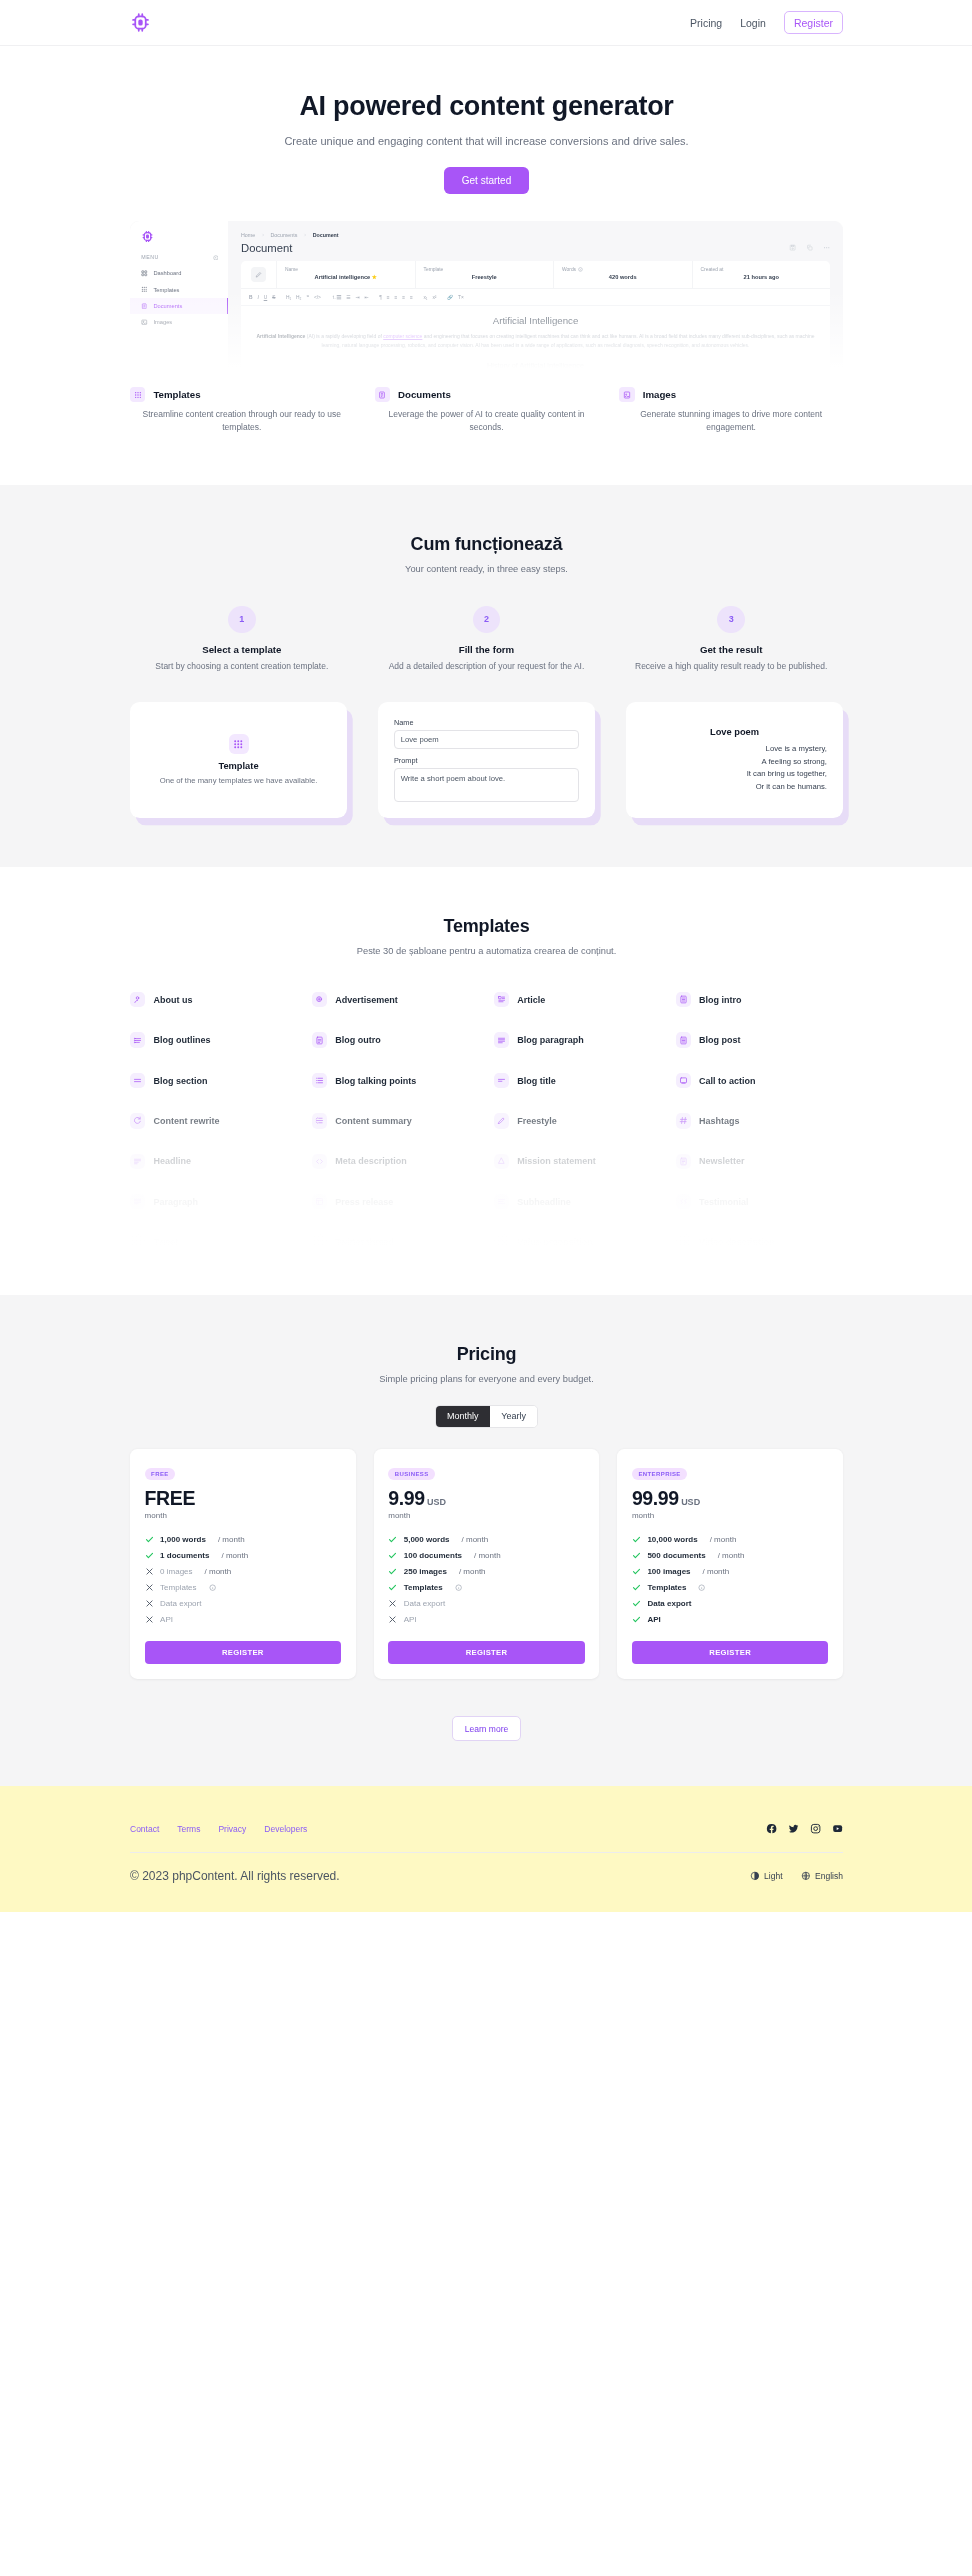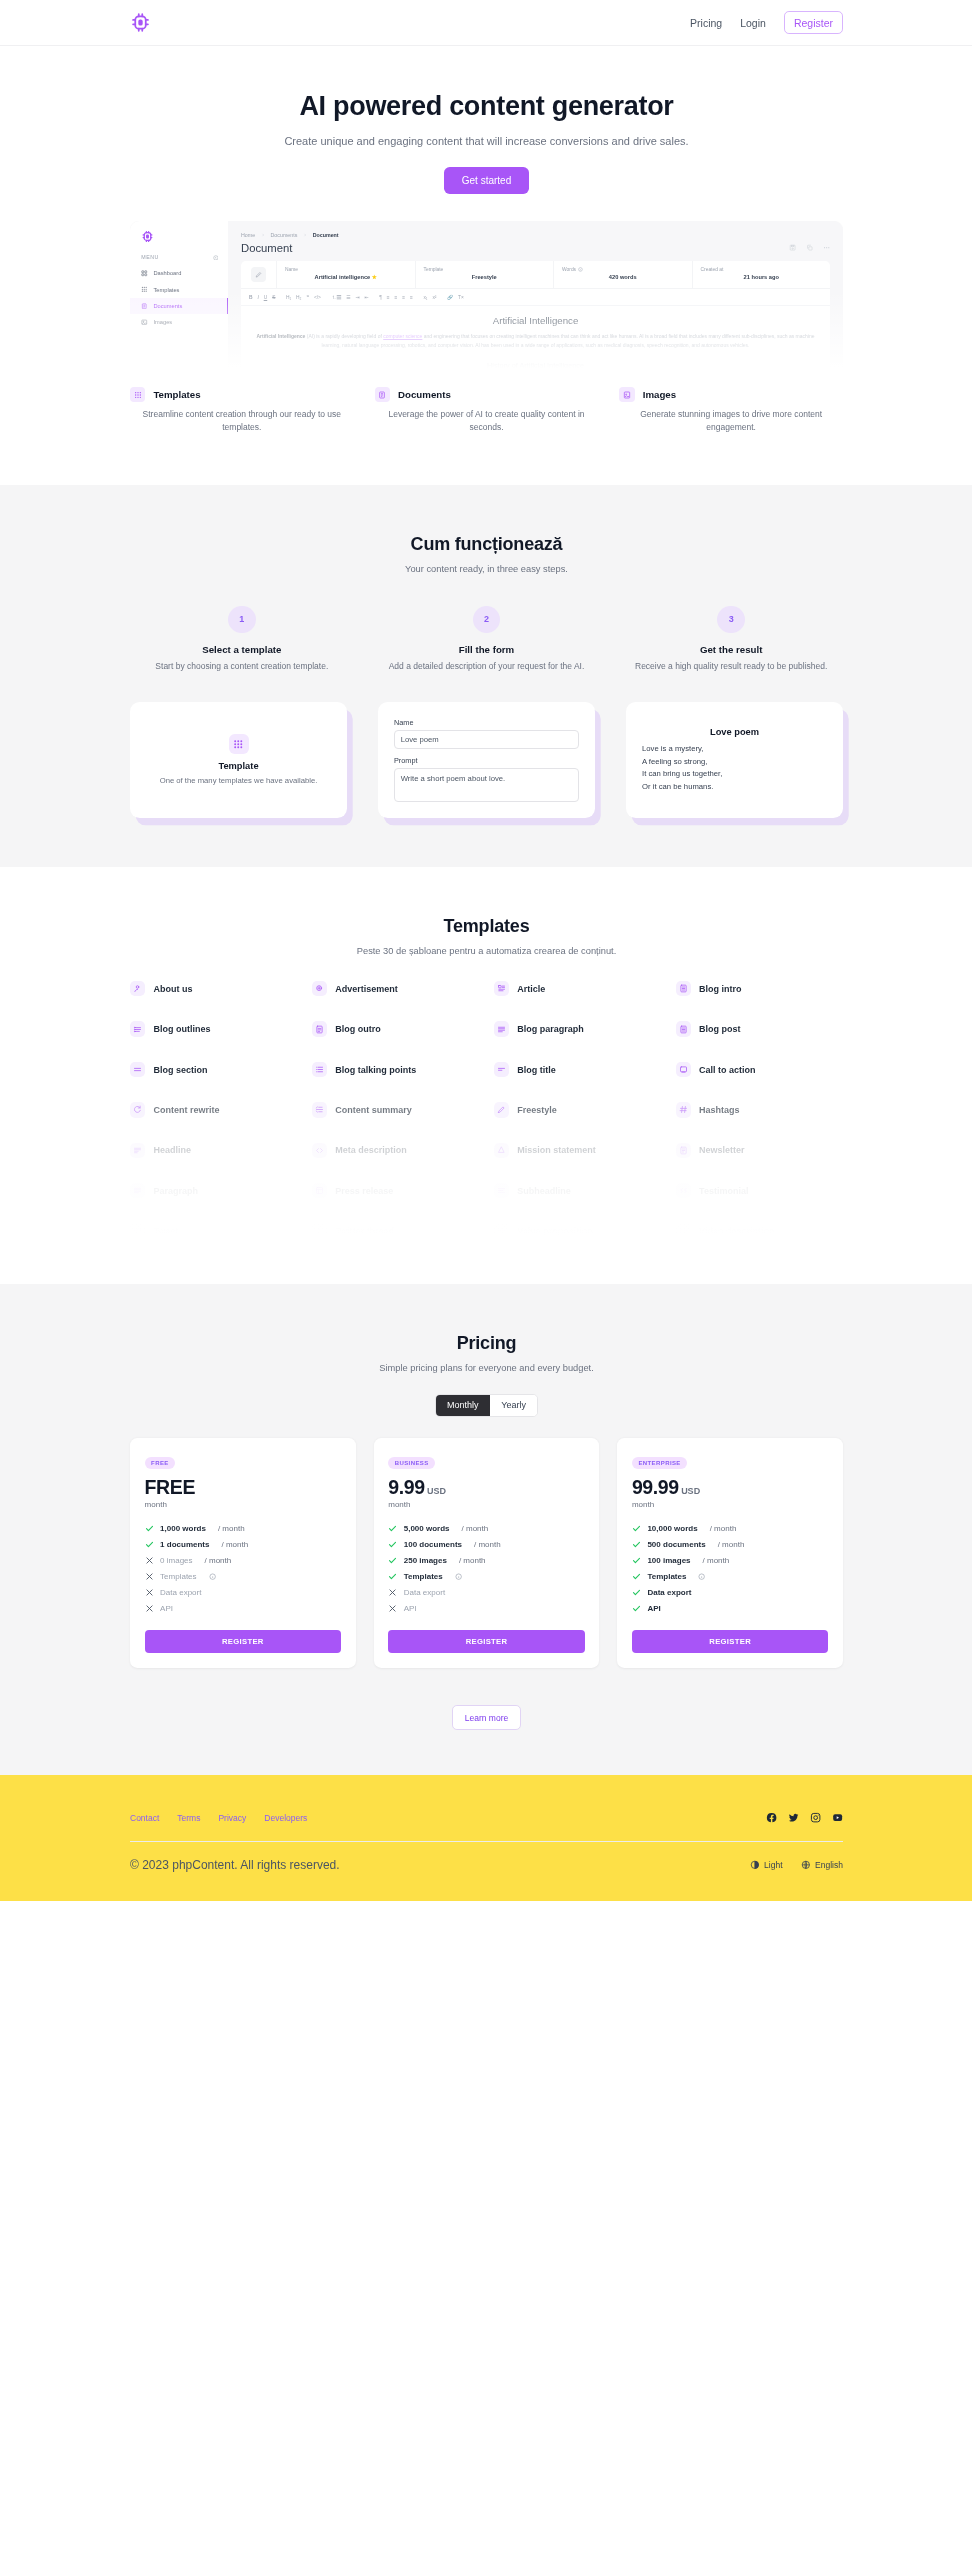--- a/index.html
+++ b/index.html
@@ -198,24 +198,24 @@
     padding: 4px 5.7px; font-size: 7.7px; color: #4b5563; background: #fff;
     font-family: inherit; width: 100%;
   }
   .field-area {
     margin-top: 3.2px; border: 0.8px solid #e3e3e7; border-radius: 4px;
     padding: 4px 5.7px; font-size: 7.7px; color: #4b5563; line-height: 1.5;
     height: 34px; background: #fff;
   }
   .field-gap { margin-top: 7.3px; }
   .poem-title { font-size: 9.3px; font-weight: 700; color: #111827; text-align:center; }
-  .poem-body { margin-top: 6.5px; font-size: 7.7px; line-height: 1.62; color: #374151; text-align:left; }
+  .poem-body { margin-top: 6.5px; font-size: 7.7px; line-height: 1.62; color: #374151; text-align:right; }
 
   
-  .tpl-wrap { width: 713px; margin: 25px auto 0; position: relative; padding-bottom: 45px; text-align: center; }
+  .tpl-wrap { width: 713px; margin: 36px auto 0; position: relative; padding-bottom: 45px; text-align: center; }
   .tpl-grid {
     display: grid; grid-template-columns: repeat(4, 1fr);
     row-gap: 25px; column-gap: 14.6px;
   }
   .tpl-item { display: flex; align-items: center; gap: 8px; }
   .tpl-badge {
     width: 15.4px; height: 15.4px; border-radius: 4.9px; background: #f5eefe;
     display: flex; align-items: center; justify-content: center; flex: 0 0 15.4px;
   }
   .tpl-label { font-size: 9px; font-weight: 700; color: #1f2937; }
@@ -268,21 +268,21 @@
     cursor: pointer; font-family: inherit;
   }
   .learn-wrap { text-align: center; padding: 26px 0 45px; }
   .learn {
     border: 0.8px solid #e1d4f5; color: #7c3aed; background: #fff;
     font-size: 8.5px; border-radius: 4.9px; padding: 6.5px 11.3px;
     cursor: pointer; font-family: inherit;
   }
 
   
-  .footer { background: #fde047; padding: 37px 130px 29px; }
+  .footer { background: #fef9c3; padding: 37px 130px 29px; }
   .footer-top { display: flex; align-items: center; justify-content: space-between; }
   .footer-links { display: flex; gap: 18px; }
   .footer-links a { font-size: 8.5px; color: #8b5cf6; }
   .socials { display: flex; gap: 10.5px; align-items: center; color: #1f2937; }
   .footer-rule { height: 0.8px; background: #ececed; margin: 18px 0 0; }
   .footer-bot { display: flex; align-items: center; justify-content: space-between; padding-top: 16px; }
   .copy { font-size: 12px; color: #4b5563; }
   .footer-ctrls { display: flex; gap: 18px; align-items: center; }
   .fctrl { display: flex; align-items: center; gap: 4.9px; font-size: 8.5px; color: #374151; cursor: pointer; }
 </style>

